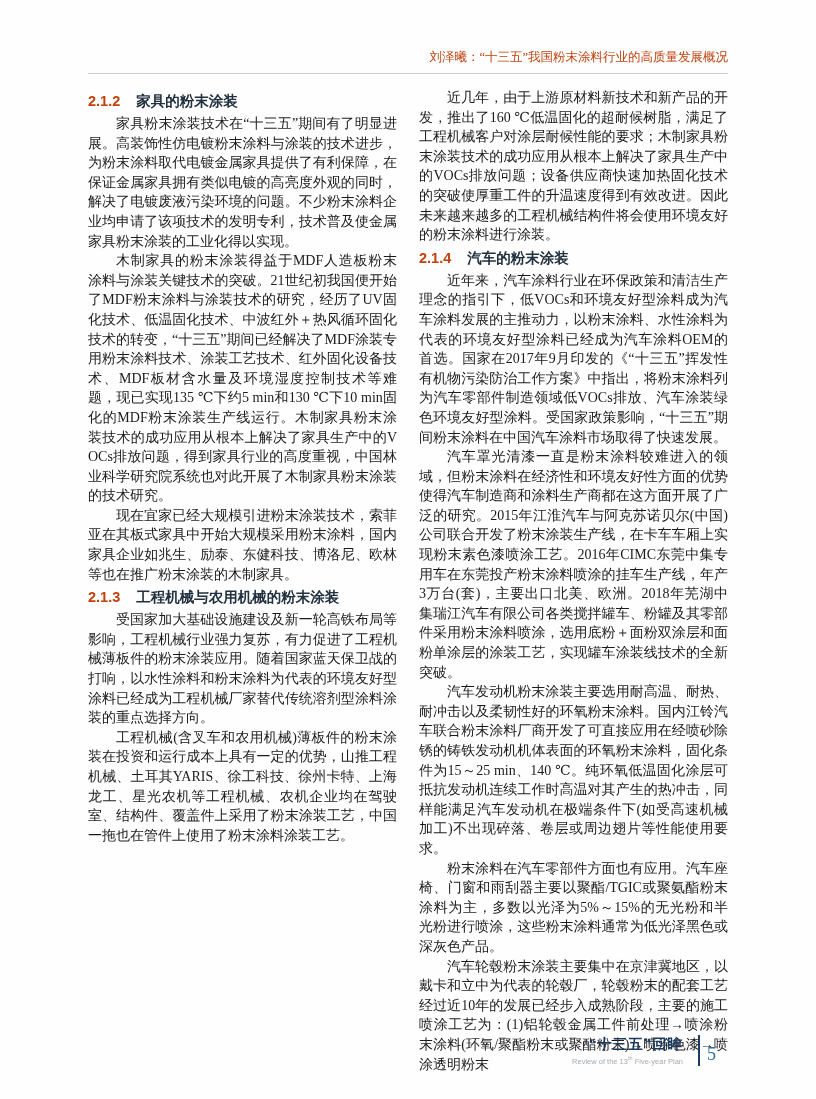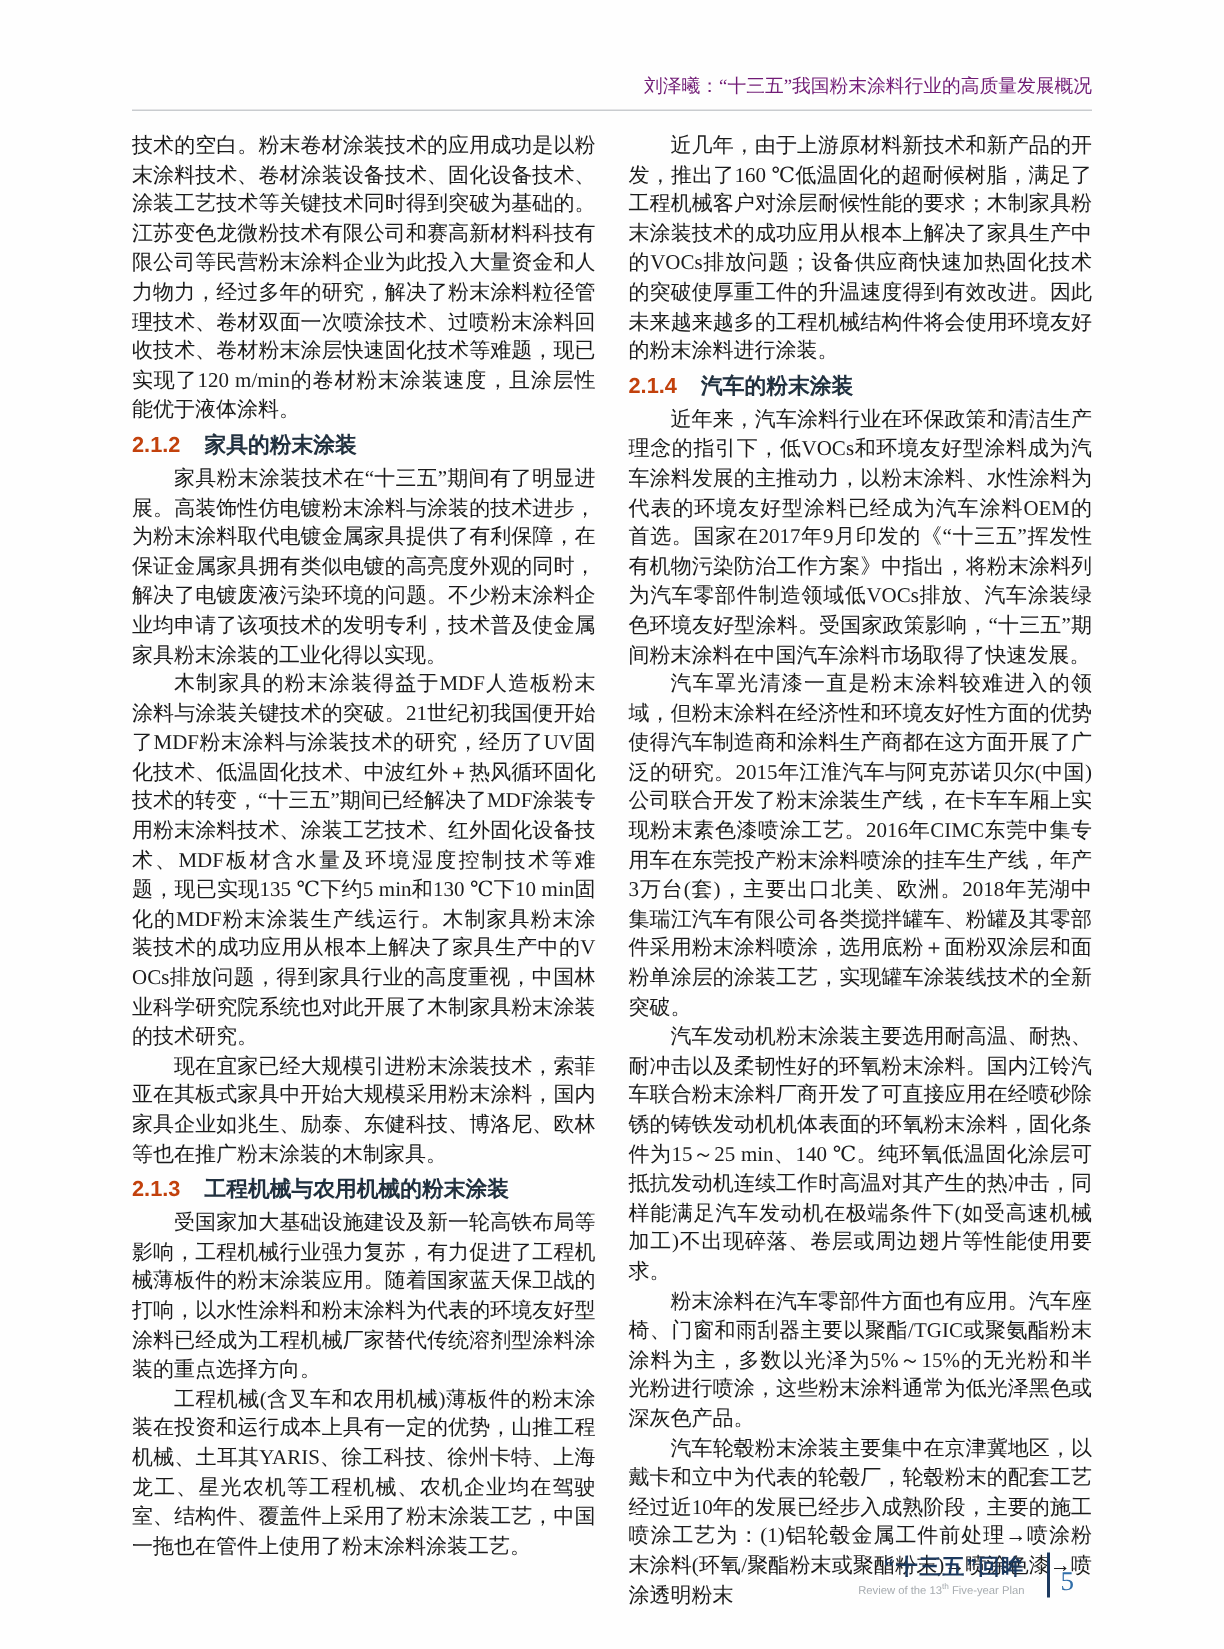--- a/index.html
+++ b/index.html
@@ -12,21 +12,21 @@
     position: relative;
     width: 816px; height: 1099px;
     background: #fefefe;
     overflow: hidden;
   }
   .running-header {
     position: absolute;
     top: 49px; left: 88px; width: 640px;
     text-align: right;
     font-size: 12.5px;
-    color: #701a75;
+    color: #c2410c;
   }
   .header-rule {
     position: absolute;
     top: 73px; left: 88px; width: 640px;
     border-top: 1px solid #c9cccf;
   }
   .content {
     position: absolute;
     top: 88px; left: 88px; width: 640px;
     display: flex;
@@ -86,21 +86,20 @@
 <body>
 
 <div class="page">
 
   <div class="running-header">刘泽曦：“十三五”我国粉末涂料行业的高质量发展概况</div>
   <div class="header-rule"></div>
 
   <div class="content">
 
     <div class="col">
-      <p class="par no-indent">技术的空白。粉末卷材涂装技术的应用成功是以粉末涂料技术、卷材涂装设备技术、固化设备技术、涂装工艺技术等关键技术同时得到突破为基础的。江苏变色龙微粉技术有限公司和赛高新材料科技有限公司等民营粉末涂料企业为此投入大量资金和人力物力，经过多年的研究，解决了粉末涂料粒径管理技术、卷材双面一次喷涂技术、过喷粉末涂料回收技术、卷材粉末涂层快速固化技术等难题，现已实现了120 m/min的卷材粉末涂装速度，且涂层性能优于液体涂料。</p>
       <h3 class="sec">
         <span class="sec-num">2.1.2</span>
         <span class="sec-title">家具的粉末涂装</span>
       </h3>
       <p class="par">家具粉末涂装技术在“十三五”期间有了明显进展。高装饰性仿电镀粉末涂料与涂装的技术进步，为粉末涂料取代电镀金属家具提供了有利保障，在保证金属家具拥有类似电镀的高亮度外观的同时，解决了电镀废液污染环境的问题。不少粉末涂料企业均申请了该项技术的发明专利，技术普及使金属家具粉末涂装的工业化得以实现。</p>
       <p class="par">木制家具的粉末涂装得益于MDF人造板粉末涂料与涂装关键技术的突破。21世纪初我国便开始了MDF粉末涂料与涂装技术的研究，经历了UV固化技术、低温固化技术、中波红外＋热风循环固化技术的转变，“十三五”期间已经解决了MDF涂装专用粉末涂料技术、涂装工艺技术、红外固化设备技术、MDF板材含水量及环境湿度控制技术等难题，现已实现135 ℃下约5 min和130 ℃下10 min固化的MDF粉末涂装生产线运行。木制家具粉末涂装技术的成功应用从根本上解决了家具生产中的VOCs排放问题，得到家具行业的高度重视，中国林业科学研究院系统也对此开展了木制家具粉末涂装的技术研究。</p>
       <p class="par">现在宜家已经大规模引进粉末涂装技术，索菲亚在其板式家具中开始大规模采用粉末涂料，国内家具企业如兆生、励泰、东健科技、博洛尼、欧林等也在推广粉末涂装的木制家具。</p>
       <h3 class="sec">
         <span class="sec-num">2.1.3</span>
         <span class="sec-title">工程机械与农用机械的粉末涂装</span>

